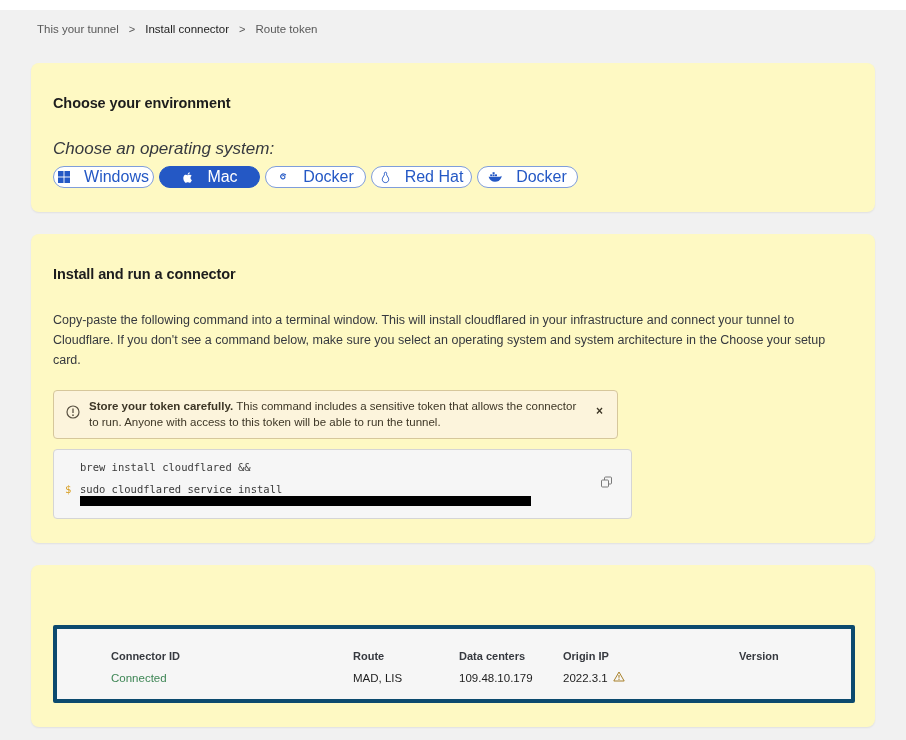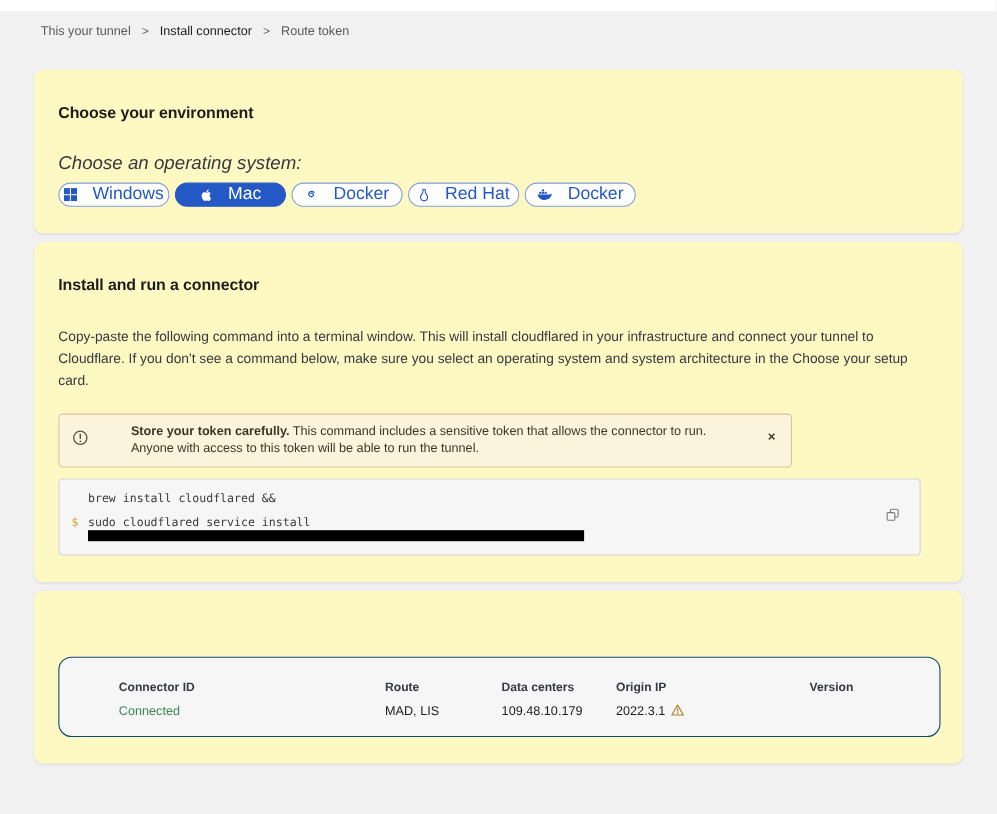--- a/index.html
+++ b/index.html
@@ -20,21 +20,21 @@
   .breadcrumb .sep { margin:0 10px; color:#595959; font-size:11px; }
 
   
   .card {
     background:#fef9c3;
     border-radius:8px;
     box-shadow:0 1px 2px rgba(0,0,0,0.07);
     margin-top:28px;
     padding:32px 22px 24px 22px;
   }
-  .card + .card { margin-top:8px; }
+  .card + .card { margin-top:22px; }
   .card-title { font-size:14.5px; font-weight:bold; color:#1d1d1d; letter-spacing:-0.1px; }
 
   
   .os-label { margin-top:28px; font-size:17px; color:#36393f;font-style:italic; }
   .os-row { margin-top:7px; display:flex; gap:5px; }
   .os-btn {
     width:101px; height:22px;
     border:1px solid #7f9ddb;
     border-radius:11px;
     background:#ffffff;
@@ -44,37 +44,37 @@
     display:flex; align-items:center; justify-content:center; gap:14px;
     cursor:pointer;
   }
   .os-btn.selected { background:#2458c5; border-color:#2458c5; color:#ffffff; }
   .os-btn svg { display:block; }
 
   
   .install-desc { margin-top:28px; font-size:12.5px; line-height:20px; color:#36393f; }
   .warning-box {
     margin-top:20px;
-    width:667px;
+    width:565px;
     background:#fcf4dc;
     border:1px solid #d6c79b;
     border-radius:4px;
     padding:8px 10px 8px 10px;
-    display:flex; align-items:flex-start;gap:30px;
+    display:flex; align-items:flex-start;
   }
   .warning-icon { flex:0 0 auto; margin:6px 9px 0 2px; }
   .warning-text { flex:1; font-size:11.5px; line-height:15.5px; color:#3d3independent626; color:#3d3626; }
   .warning-close {
     flex:0 0 auto; border:none; background:transparent; cursor:pointer;
     font-size:12px; font-weight:bold; color:#3d3626; margin:8px 4px 0 14px; line-height:8px;
     font-family:"Liberation Sans", sans-serif;
   }
   .terminal {
     margin-top:10px;
-    width:784px;
+    width:579px;
     background:#f6f6f6;
     border:1px solid #d5d5d5;
     border-radius:4px;
     position:relative;
     padding:12px 40px 12px 26px;
     font-family:"DejaVu Sans Mono", monospace;
     font-size:10.5px;
     color:#3a3a3a;
   }
   .t-line { line-height:11px; white-space:nowrap; }
@@ -86,22 +86,22 @@
   .copy-btn {
     position:absolute; right:18px; top:26px;
     background:transparent; border:none; cursor:pointer; padding:0;
   }
 
   
   .connectors-table {
     margin-top:28px;
     width:802px;
     background:#f6f6f6;
-    border:1px solid #0c4a6e;
-    border-radius:12px;
+    border:4px solid #0c4a6e;
+    border-radius:2px;
     padding:21px 0 15px 54px;
   }
   .tbl-row {
     display:grid;
     grid-template-columns:242px 106px 104px 176px auto;
     align-items:center;
   }
   .tbl-row.head { font-size:11px; font-weight:bold; color:#36393f; }
   .tbl-row.vals { margin-top:9px; font-size:11.5px; color:#1d1d1d; }
   .status-connected { color:#3e8655; }

